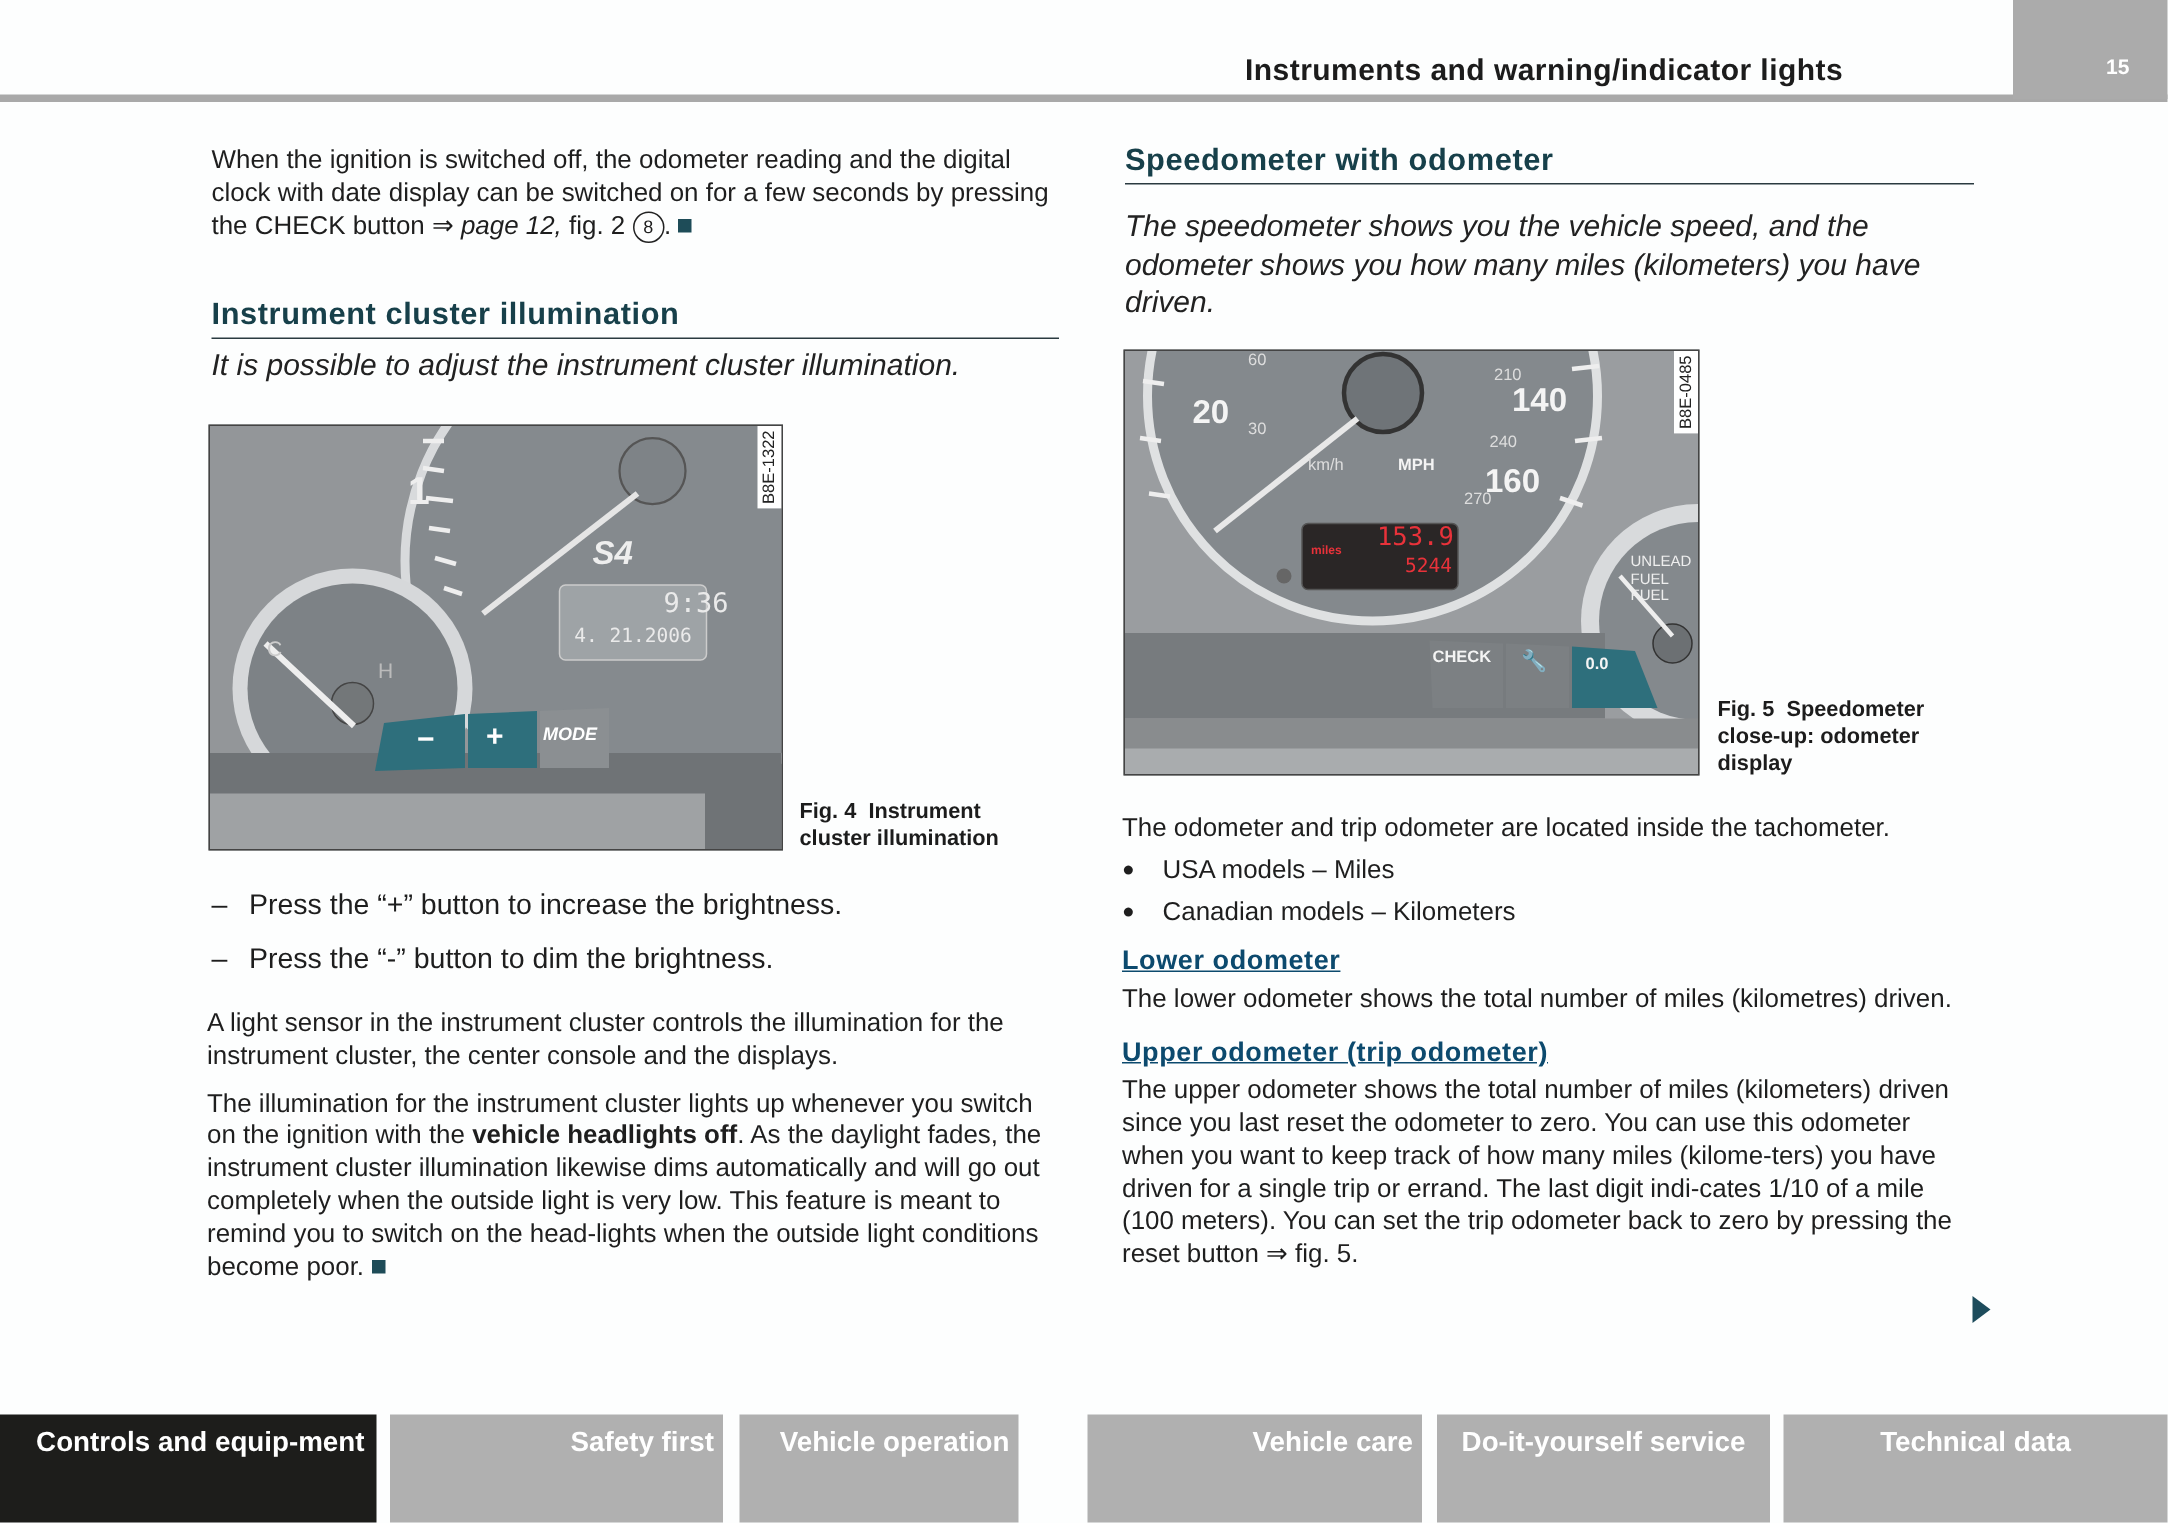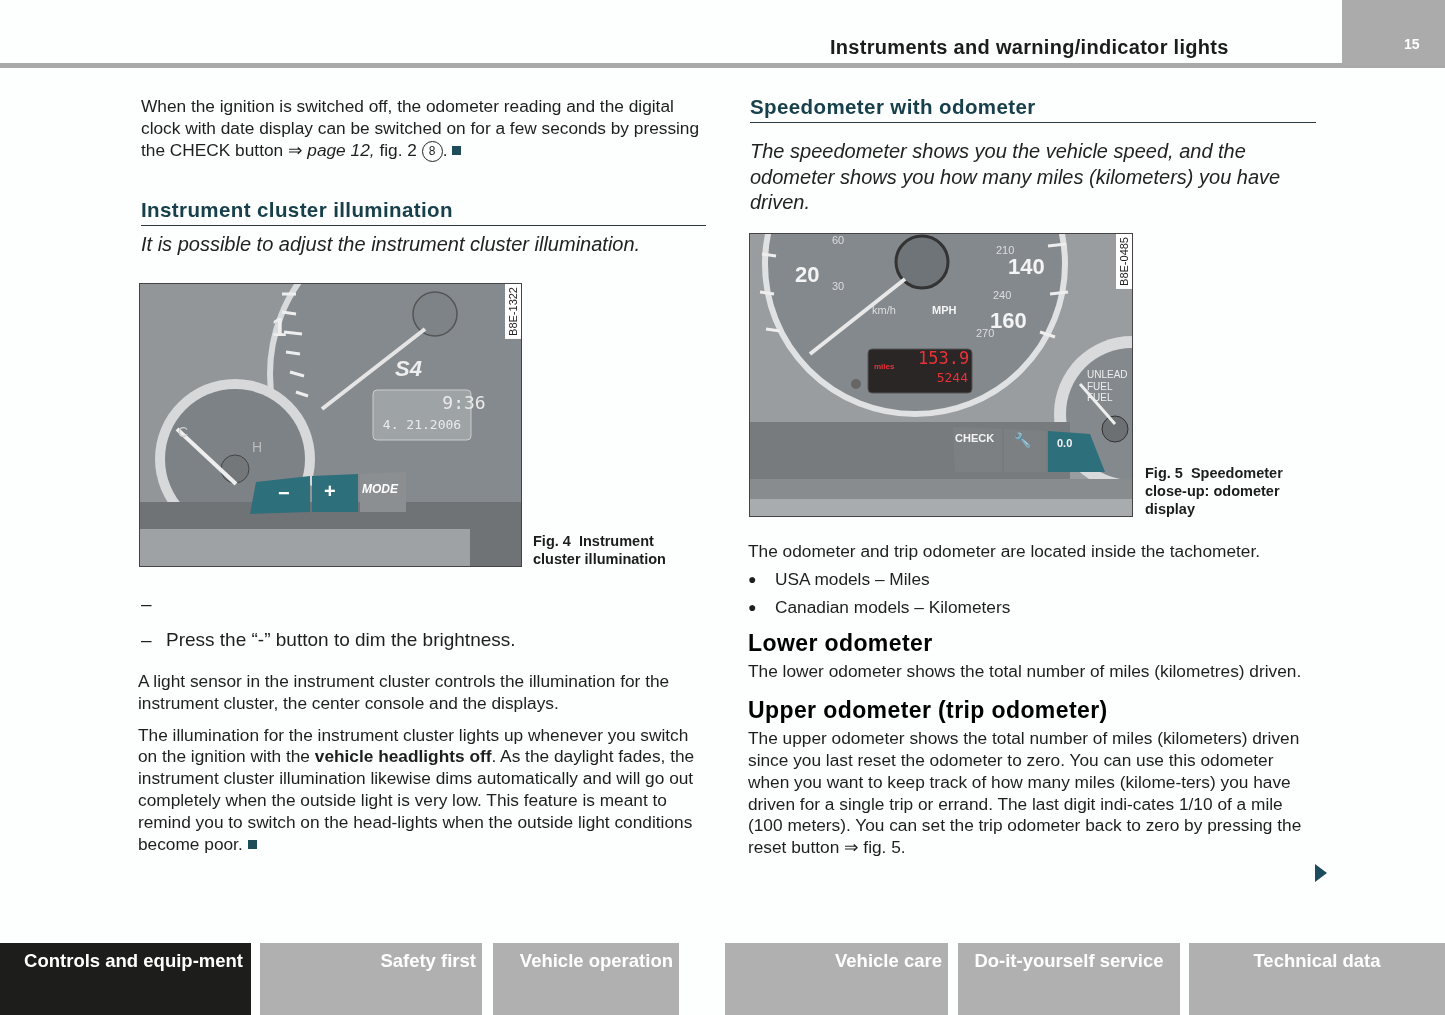--- a/index.html
+++ b/index.html
@@ -6,21 +6,21 @@
   body { width:1445px; height:1015px; position:relative; background:#fdfefe; font-family:"Liberation Sans", sans-serif; color:#1e1e1e; overflow:hidden; }
   .hdr-rule { position:absolute; left:0; top:63px; width:1445px; height:5px; background:#a9a9a9; }
   .hdr-title { position:absolute; left:830px; top:36px; font-size:20px; font-weight:bold; letter-spacing:0.3px; color:#1c1c1c; }
   .pg-box { position:absolute; left:1342px; top:0; width:103px; height:66px; background:#ababab; }
   .pg-num { position:absolute; left:1357px; top:36px; font-size:14px; font-weight:bold; color:#fff;margin-left:47px; }
   .col-l { position:absolute; left:141px; width:565px; }
   .col-r { position:absolute; left:748px; width:566px; }
   p { margin:0; font-size:17.3px; line-height:21.8px; }
   .sec-title { font-size:20.5px; font-weight:bold; color:#17404a; letter-spacing:0.4px; padding-bottom:3px; border-bottom:1.5px solid #2a3a40; }
   .lead { font-style:italic; font-size:20px; line-height:25.5px; color:#222; }
-  .sub-title { font-size:23px; font-weight:bold; color:#000000; letter-spacing:0.4px; }
+  .sub-title { font-size:18px; font-weight:bold; color:#0c4a6e; letter-spacing:0.4px;text-decoration:underline; }
   .stop { display:inline-block; width:9px; height:9px; background:#1e4c58; margin-left:5px; vertical-align:1px; }
   .circ { display:inline-block; width:19px; height:19px; border:1.5px solid #222; border-radius:50%; font-size:12px; line-height:19px; text-align:center; vertical-align:1px; }
   .fig { position:absolute; border:1px solid #444; overflow:hidden; background:#8a8d90; }
   .fig-cap { position:absolute; font-size:14.5px; font-weight:bold; line-height:18px; color:#1c1c1c; }
   .fig-code { position:absolute; background:#fff; font-size:11px; color:#222; writing-mode:vertical-rl; transform:rotate(180deg); padding:3px 2px; }
   .dash-item { display:flex; font-size:19px; line-height:24px; }
   .dash-item .mk { width:25px; }
   .bullet { display:flex; font-size:17.3px; line-height:21.8px; }
   .bullet .mk { width:27px; font-size:14px; }
   .tab { position:absolute; top:943px; height:72px; background:#b0b0b0; color:#fff; font-weight:bold; font-size:18.5px; text-align:right; line-height:24px; box-sizing:border-box; padding:6px 6px 0 6px; }
@@ -87,20 +87,21 @@
   <div class="fig-code" style="right:0; top:0;">B8E-1322</div>
 </div>
 <div class="fig-cap" style="left:533px; top:532px; width:170px;">
   <span>Fig. 4</span>&nbsp;
   <span>Instrument cluster illumination</span>
 </div>
 
 <div class="col-l" style="top:592px; left:141px;">
   <div class="dash-item">
     <span class="mk">–</span>
+    <span>Press the “+” button to increase the brightness.</span>
   </div>
   <div class="dash-item" style="margin-top:12px;">
     <span class="mk">–</span>
     <span>Press the “-” button to dim the brightness.</span>
   </div>
 </div>
 
 <div class="col-l" style="top:671px; left:138px;">
   <p>A light sensor in the instrument cluster controls the illumination for the instrument cluster, the center console and the displays.</p>
   <p style="margin-top:10px;">

